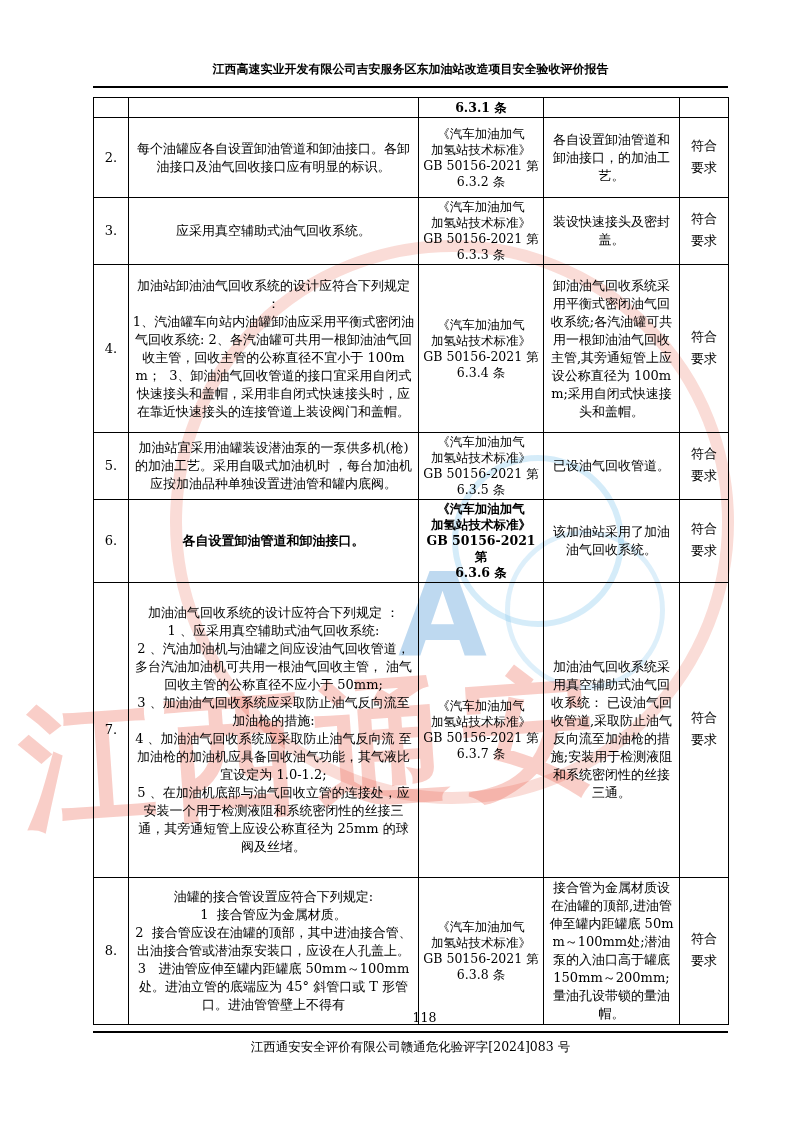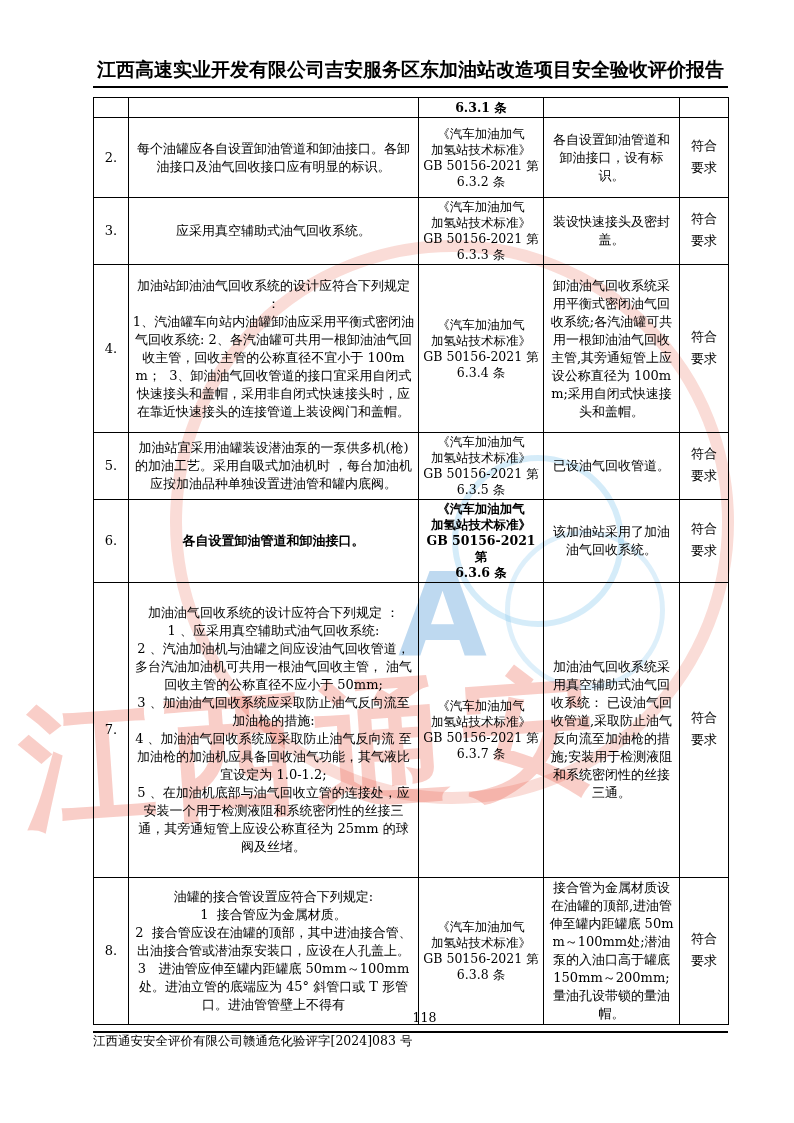--- a/index.html
+++ b/index.html
@@ -27,21 +27,21 @@
     color:rgba(85,155,215,0.38); font-family:"DejaVu Sans","Liberation Sans",sans-serif;
   }
   .wm-text {
     position:absolute; left:20px; top:660px; font-size:135px; font-weight:bold;
     letter-spacing:12px; color:rgba(232,78,56,0.28); white-space:nowrap;
     transform:rotate(-4deg);
   }
   
   .header-title {
     position:absolute; left:93px; top:60px; width:635px; z-index:1;
-    text-align:center; font-weight:bold; font-size:19px; line-height:18px;
+    text-align:center; font-weight:bold; font-size:12px; line-height:18px;
     border-bottom:2px solid #000; padding-bottom:8px;
   }
   
   table.review {
     position:absolute; left:93px; top:97px; width:635px; z-index:1;
     border-collapse:collapse; table-layout:fixed; font-size:13px;
   }
   table.review td {
     border:1px solid #000; text-align:center; vertical-align:middle;
     white-space:pre-wrap; padding:1px 3px; line-height:18px; overflow:hidden;
@@ -51,22 +51,22 @@
   table.review td.conclusion { line-height:22px;font-family:Liberation Mono, monospace; }
   table.review tr.bold td.content,
   table.review tr.bold td.standard { font-weight:bold; }
   
   .page-number {
     position:absolute; left:93px; top:1010px; width:635px; z-index:1;
     text-align:center; font-size:12.5px;padding-left:14px;
   }
   .footer {
     position:absolute; left:93px; top:1031px; width:635px; z-index:1;
-    border-top:2px solid #000; font-size:12.5px;
-    display:flex; justify-content:flex-start;
+    border-top:2px solid #000; padding-top:6px; font-size:12.5px;
+    display:flex; justify-content:center;
   }
 </style>
 </head>
 <body>
 
 <div class="page">
 
   <div class="watermark">
     <div class="wm-ring-red"></div>
     <div class="wm-ring-blue1"></div>
@@ -93,21 +93,21 @@
           <td class="result"></td>
           <td class="conclusion"></td>
         </tr>
         <tr style="height: 80px;">
           <td class="num">2.</td>
           <td class="content">每个油罐应各自设置卸油管道和卸油接口。各卸油接口及油气回收接口应有明显的标识。</td>
           <td class="standard">《汽车加油加气
 加氢站技术标准》
 GB 50156-2021 第
 6.3.2 条</td>
-          <td class="result">各自设置卸油管道和卸油接口，设有标识。</td>
+          <td class="result">各自设置卸油管道和卸油接口，的加油工艺。</td>
           <td class="conclusion">符合
 要求</td>
         </tr>
         <tr style="height: 65px;">
           <td class="num">3.</td>
           <td class="content">应采用真空辅助式油气回收系统。</td>
           <td class="standard">《汽车加油加气
 加氢站技术标准》
 GB 50156-2021 第
 6.3.3 条</td>

